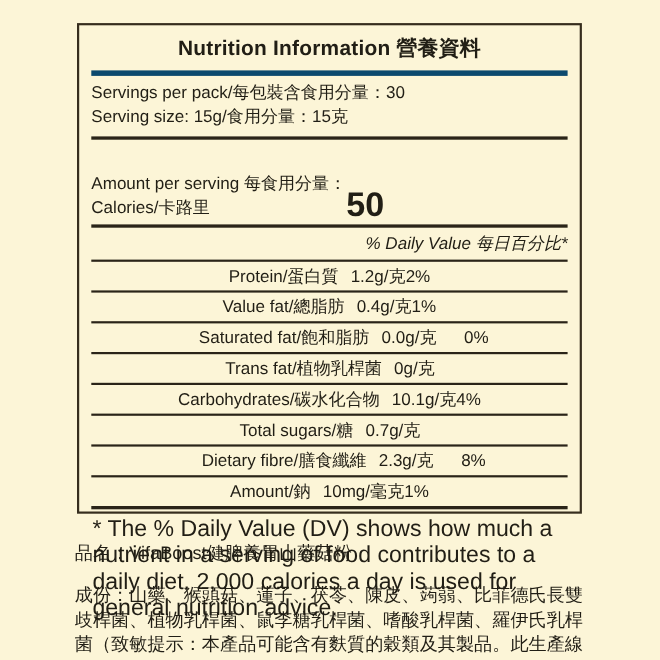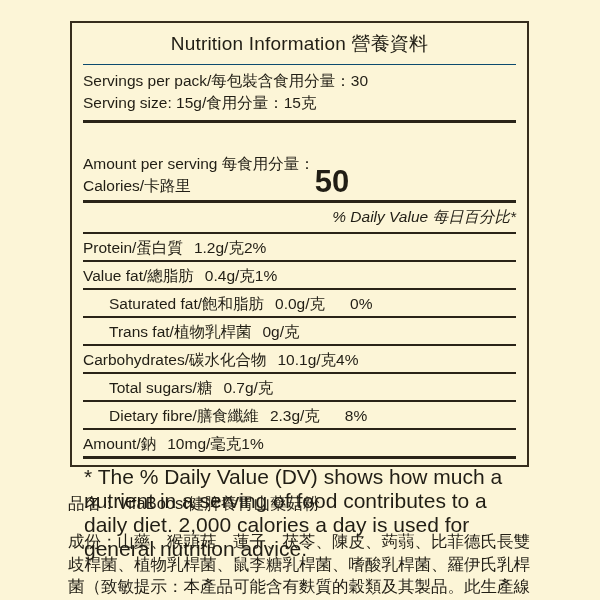--- a/index.html
+++ b/index.html
@@ -15,24 +15,24 @@
     position:absolute;
     left:70px;top:21px;
     width:459px;height:446px;
     box-sizing:border-box;
     border:2.5px solid #362d1d;
     padding:4px 11px 6px 11px;
     background:#fcf5d7;
   }
   .nutri-title{
     text-align:center;
-    font-weight:normal;
+    font-weight:bold;
     font-size:19px;
     padding:4px 0 7px 0;
-    border-bottom:1px solid #0c4a6e;
+    border-bottom:5px solid #0c4a6e;
     letter-spacing:.2px;
   }
   .servings{
     padding:5px 0 6px 0;
     border-bottom:3px solid #2a2418;
     font-size:15.5px;
     line-height:22px;
   }
   .calorie-sec{
     display:flex;
@@ -51,21 +51,21 @@
   }
   .dv-header{
     text-align:right;
     font-size:15.5px;
     padding:4px 0 4px 0;
     border-bottom:2.5px solid #2a2418;
     font-style:italic;
   }
   .row{
     display:flex;
-    justify-content:flex-start;
+    justify-content:center;
     align-items:baseline;
     font-size:15.5px;
     padding:3.5px 0;
     border-bottom:2px solid #2a2418;
     line-height:19px;
   }
   .row.indent{padding-left:26px;gap:25px;}
   .row.thick{border-bottom:3px solid #2a2418;}
   .row .amt{margin-left:11px;}
   .row .dv{white-space:nowrap;}

